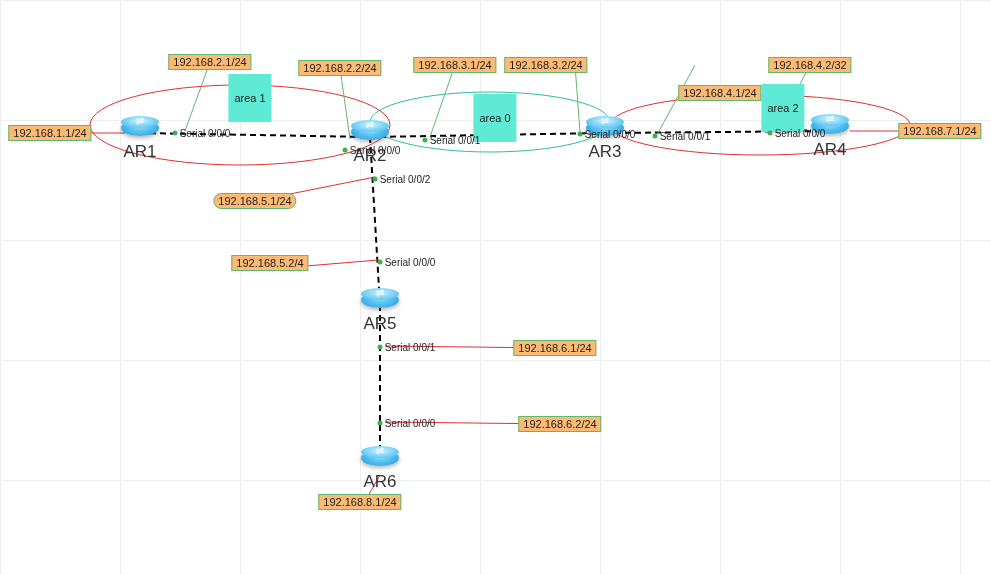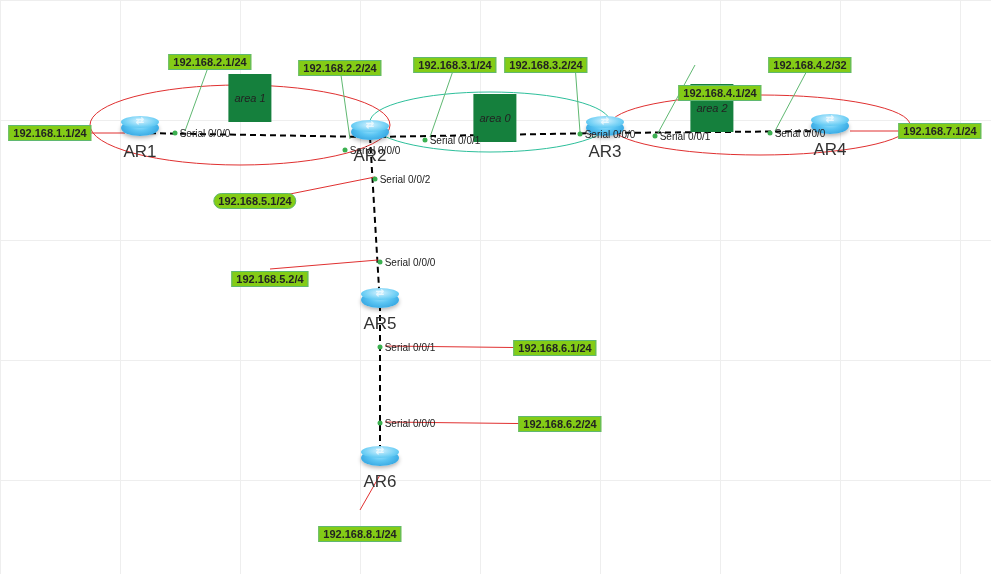--- a/index.html
+++ b/index.html
@@ -54,38 +54,36 @@
     position: absolute;
     top: 22px;
     left: 50%;
     transform: translateX(-50%);
     font-size: 17px;
     color: #333;
     white-space: nowrap;
   }
   .ip-label {
     position: absolute;
-    background: #84cc16;
+    background: #fdba74;
     border: 1px solid #5fb871;
     padding: 1px 4px;
     font-size: 11px;
     color: #222;
     white-space: nowrap;
     transform: translate(-50%, -50%);
-    font-weight: bold;
   }
   .area-label {
     position: absolute;
-    background: #15803d;
+    background: #5eead4;
     padding: 18px 6px;
     font-size: 11px;
     color: #222;
     white-space: nowrap;
     transform: translate(-50%, -50%);
-    font-style: italic;
   }
   .ifname {
     position: absolute;
     font-size: 10px;
     color: #222;
     white-space: nowrap;
     transform: translate(-50%, -50%);
   }
   svg.lines {
     position: absolute;
@@ -150,35 +148,35 @@
   <div class="router-body"></div>
   <div class="router-label">AR5</div>
 </div>
 <div class="router" id="r-AR6" style="left: 380px; top: 463px;">
   <div class="router-body"></div>
   <div class="router-label">AR6</div>
 </div>
 
 <div class="area-label" id="al-area0" style="left: 495px; top: 118px;">area 0</div>
 <div class="area-label" id="al-area1" style="left: 250px; top: 98px;">area 1</div>
-<div class="area-label" id="al-area2" style="left: 712px; top: 108px; text-align: right;">area 2</div>
+<div class="area-label" id="al-area2" style="left: 783px; top: 108px; text-align: right;">area 2</div>
 
 <div class="ip-label" id="ip-ip1" style="left: 50px; top: 133px;">192.168.1.1/24</div>
 <div class="ip-label" id="ip-ip2" style="left: 210px; top: 62px;">192.168.2.1/24</div>
 <div class="ip-label" id="ip-ip3" style="left: 340px; top: 68px;">192.168.2.2/24</div>
 <div class="ip-label" id="ip-ip4" style="left: 455px; top: 65px;">192.168.3.1/24</div>
 <div class="ip-label" id="ip-ip5" style="left: 546px; top: 65px;">192.168.3.2/24</div>
 <div class="ip-label" id="ip-ip6" style="left: 720px; top: 65px; margin-top: 28px;">192.168.4.1/24</div>
 <div class="ip-label" id="ip-ip7" style="left: 810px; top: 65px;">192.168.4.2/32</div>
 <div class="ip-label" id="ip-ip8" style="left: 255px; top: 201px; border-radius: 8px;">192.168.5.1/24</div>
-<div class="ip-label" id="ip-ip9" style="left: 270px; top: 279px;">192.168.5.2/4</div>
+<div class="ip-label" id="ip-ip9" style="left: 270px; top: 263px;">192.168.5.2/4</div>
 <div class="ip-label" id="ip-ip10" style="left: 555px; top: 348px;">192.168.6.1/24</div>
 <div class="ip-label" id="ip-ip11" style="left: 560px; top: 424px;">192.168.6.2/24</div>
 <div class="ip-label" id="ip-ip12" style="left: 940px; top: 131px;">192.168.7.1/24</div>
-<div class="ip-label" id="ip-ip13" style="left: 360px; top: 534px;">192.168.8.1/24</div>
+<div class="ip-label" id="ip-ip13" style="left: 360px; top: 502px;">192.168.8.1/24</div>
 
 <div class="ifname" id="if-if1" style="left: 205px; top: 133px;">Serial 0/0/0</div>
 <div class="ifname" id="if-if2" style="left: 375px; top: 150px;">Serial 0/0/0</div>
 <div class="ifname" id="if-if3" style="left: 455px; top: 140px;">Serial 0/0/1</div>
 <div class="ifname" id="if-if4" style="left: 610px; top: 134px;">Serial 0/0/0</div>
 <div class="ifname" id="if-if5" style="left: 685px; top: 136px;">Serial 0/0/1</div>
 <div class="ifname" id="if-if6" style="left: 800px; top: 133px;">Serial 0/0/0</div>
 <div class="ifname" id="if-if7" style="left: 405px; top: 179px;">Serial 0/0/2</div>
 <div class="ifname" id="if-if8" style="left: 410px; top: 262px;">Serial 0/0/0</div>
 <div class="ifname" id="if-if9" style="left: 410px; top: 347px;">Serial 0/0/1</div>

